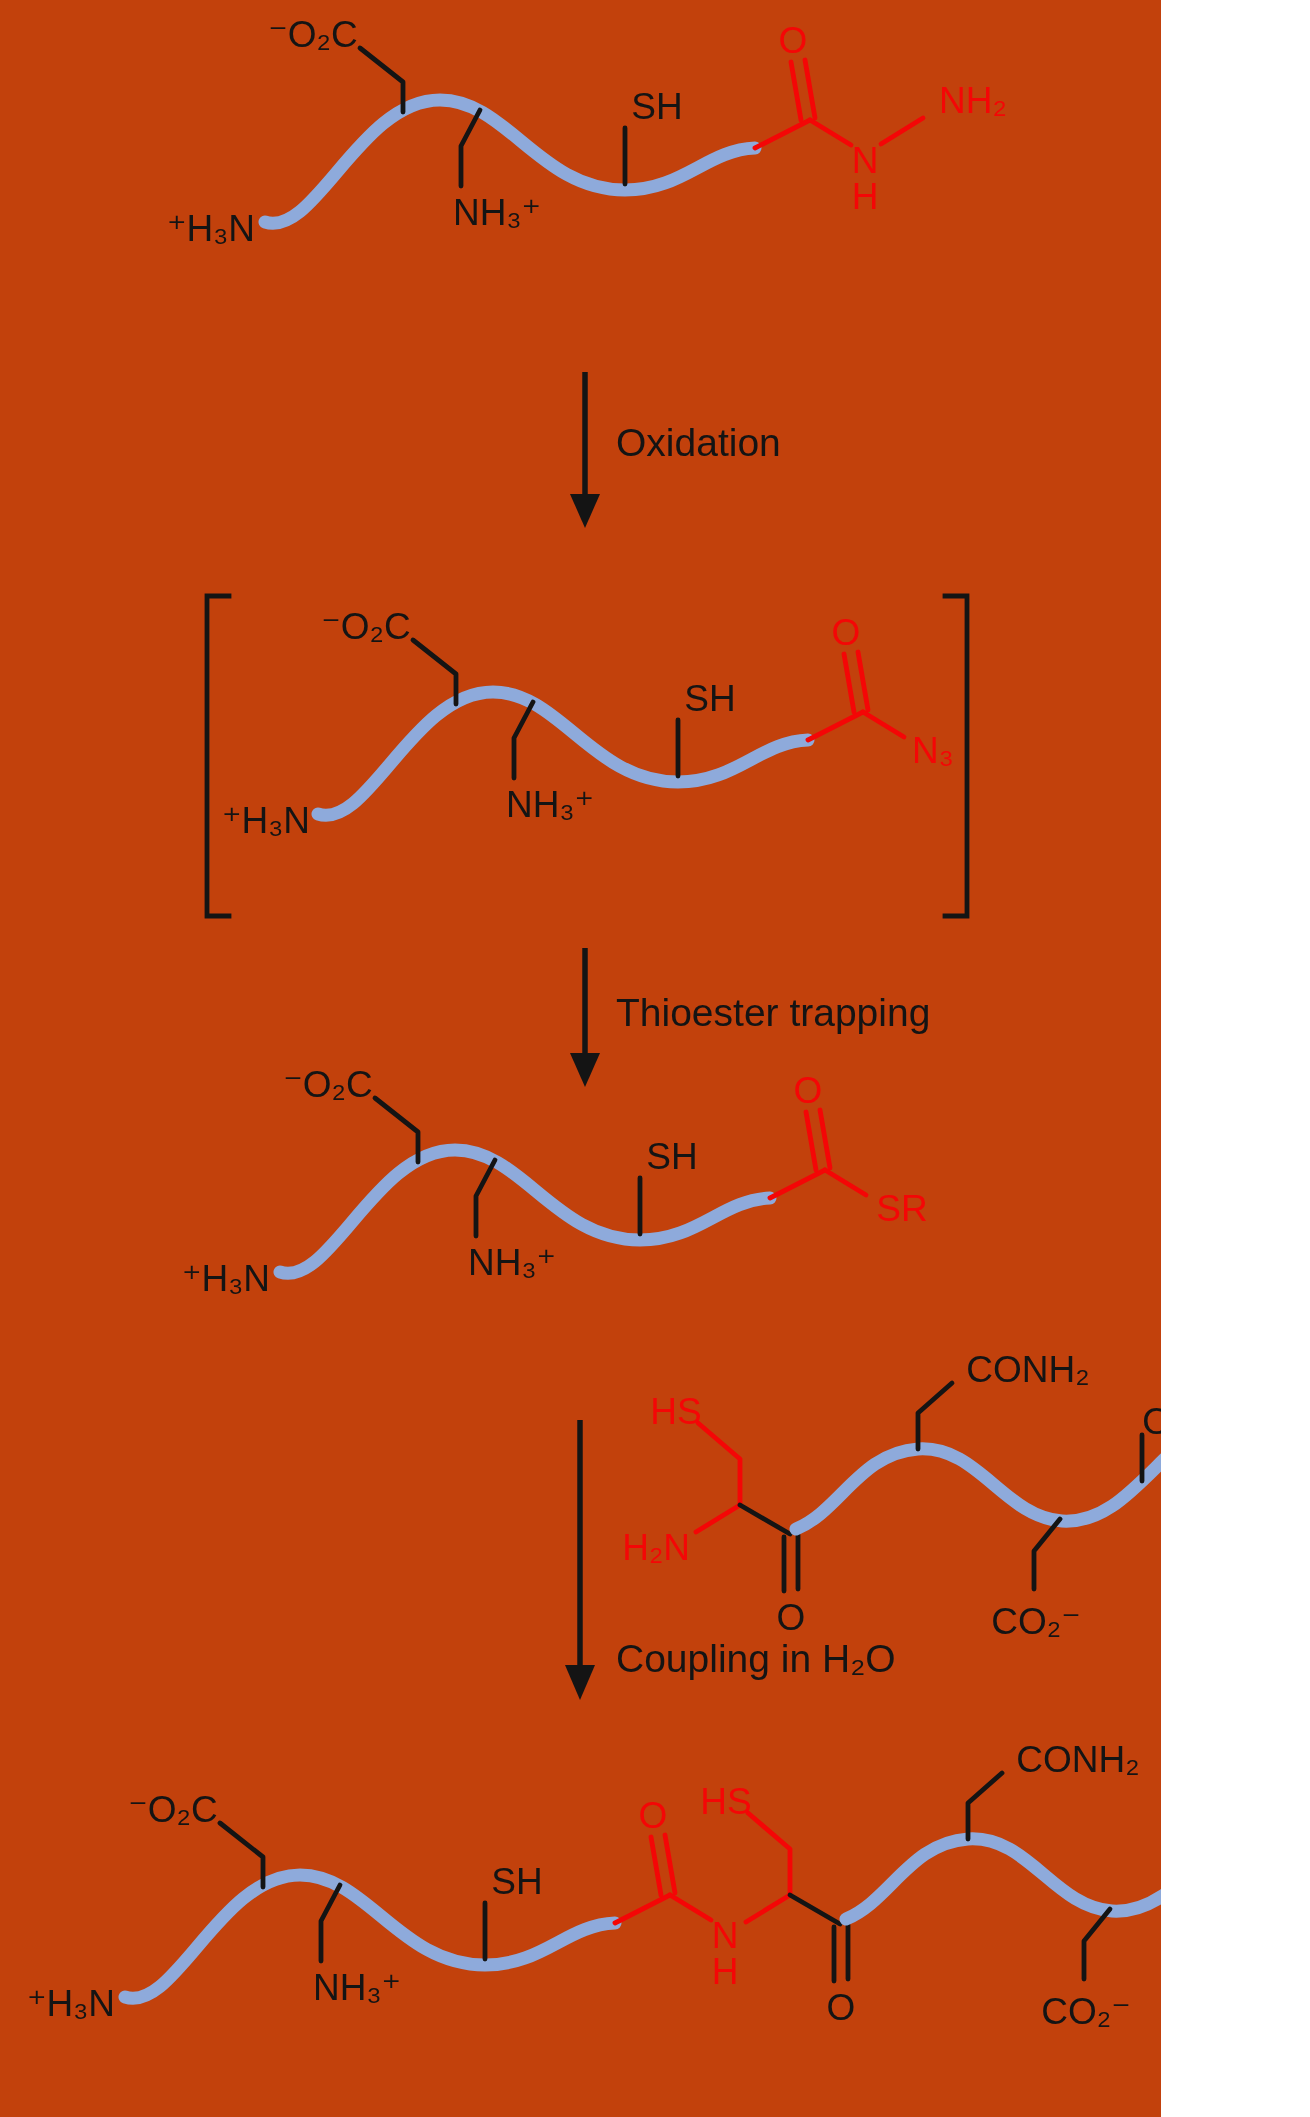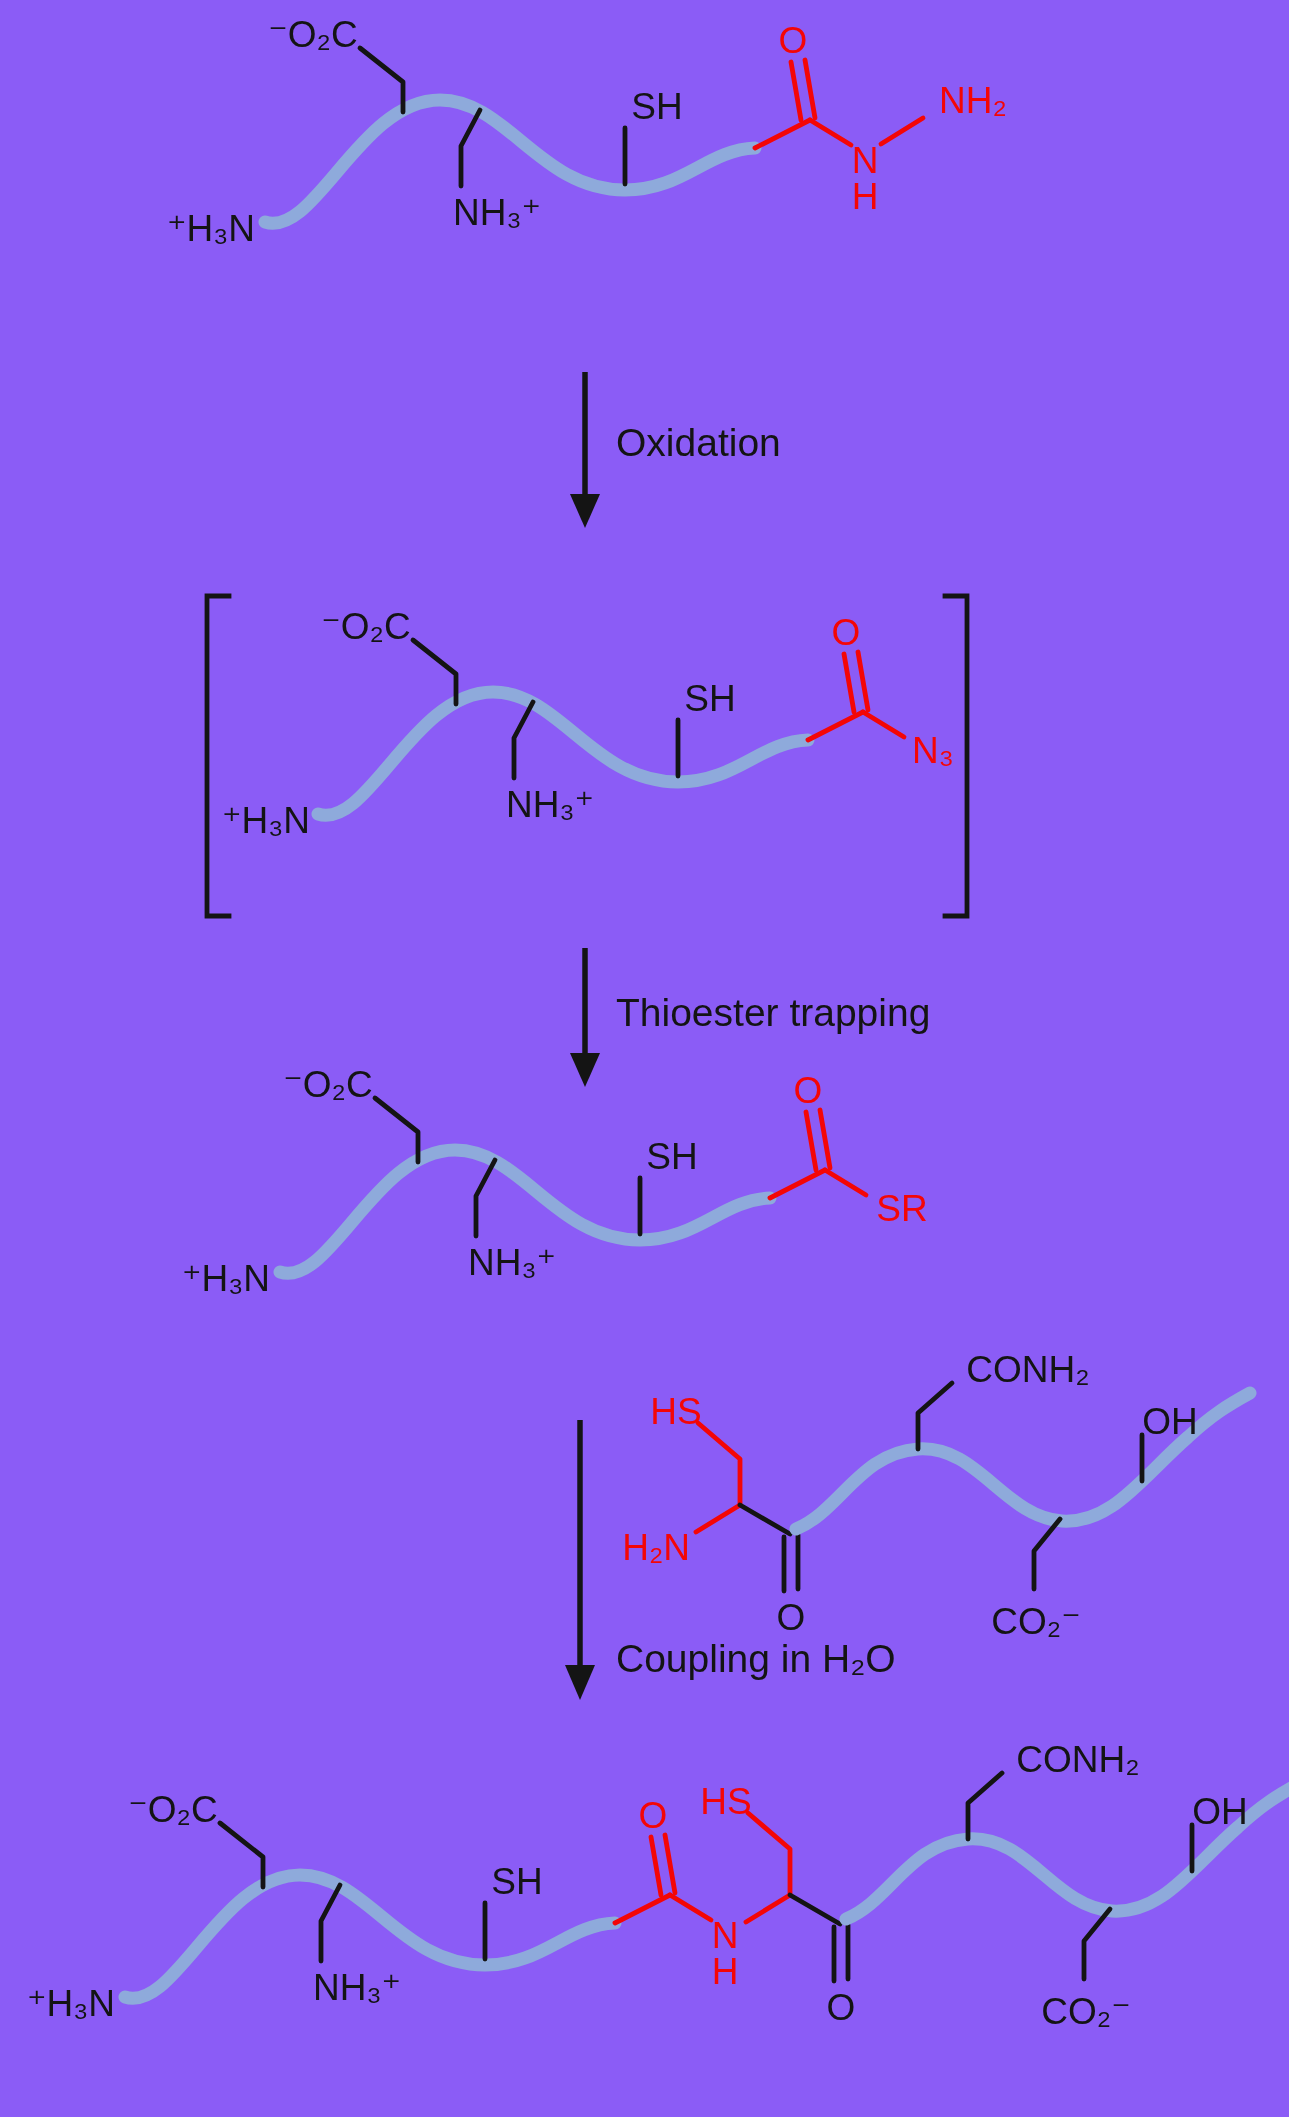--- a/index.html
+++ b/index.html
@@ -1,16 +1,16 @@
 <!DOCTYPE html>
 <html><head>
 <meta charset="utf-8">
 <style>
   html,body{margin:0;padding:0;background:#ffffff}
-  #canvas{position:relative;width:1289px;height:2117px;background:#8b5cf6;overflow:hidden}
+  #canvas{position:relative;width:1161px;height:2117px;background:#c2410c;overflow:hidden}
   svg{position:absolute;left:0;top:0}
   .bb{fill:none;stroke:#8EAADB;stroke-width:13;stroke-linecap:round}
   .bk{fill:none;stroke:#141414;stroke-width:4.8;stroke-linecap:round;stroke-linejoin:round}
   .br{fill:none;stroke:#F40606;stroke-width:4.8;stroke-linecap:round;stroke-linejoin:round}
   .bracket{fill:none;stroke:#141414;stroke-width:4.8;stroke-linecap:square}
   .arrowline{stroke:#141414;stroke-width:5.5}
   .ah{fill:#141414;stroke:none}
   text{font-family:"Liberation Sans","DejaVu Sans",sans-serif;font-size:37px;fill:#141414;dominant-baseline:central}
   .red{fill:#F40606}
   .mid{text-anchor:middle}

